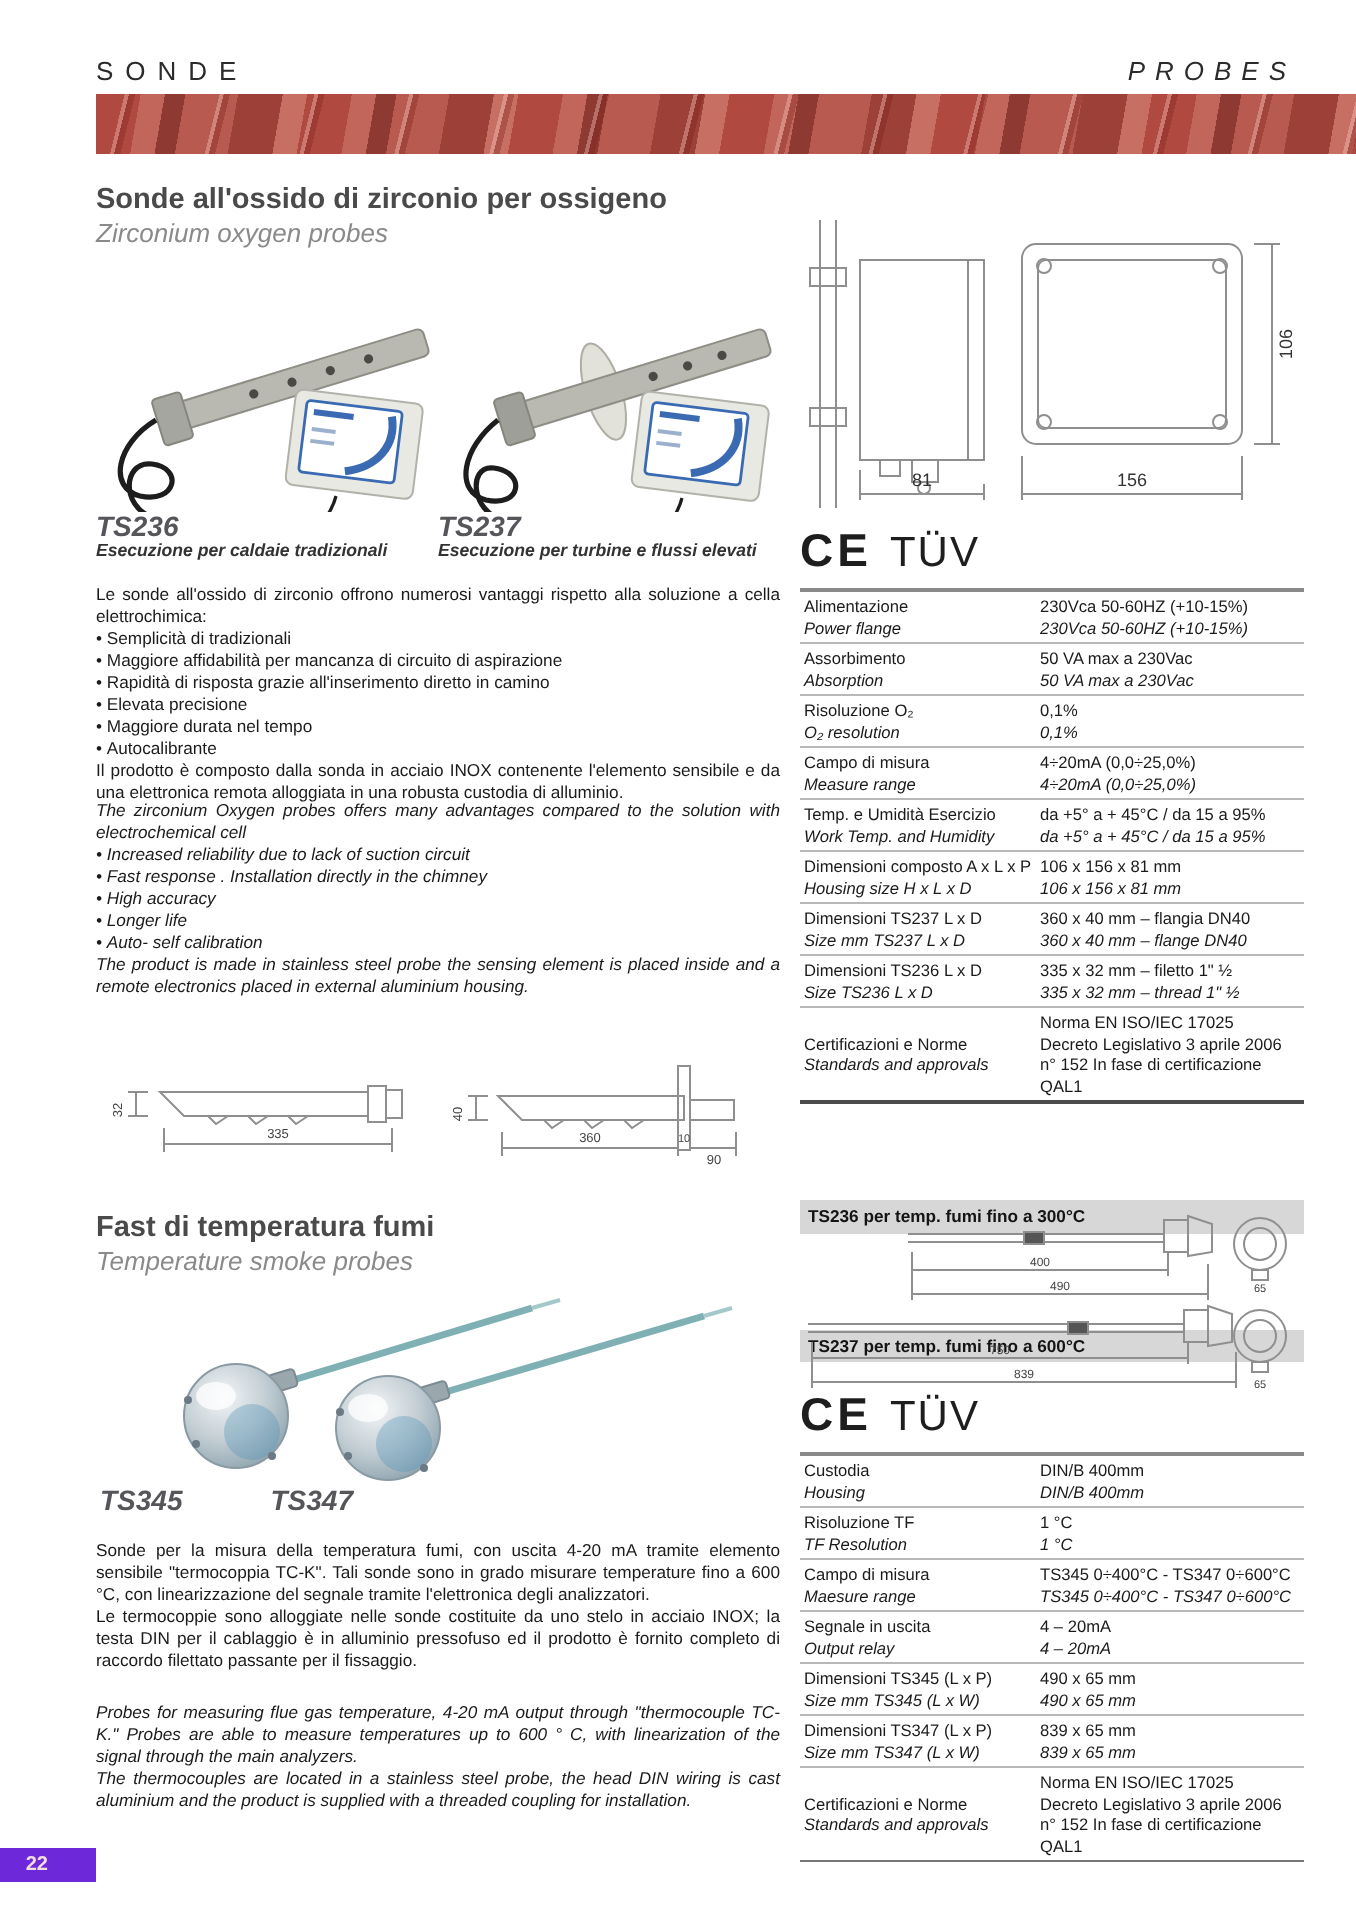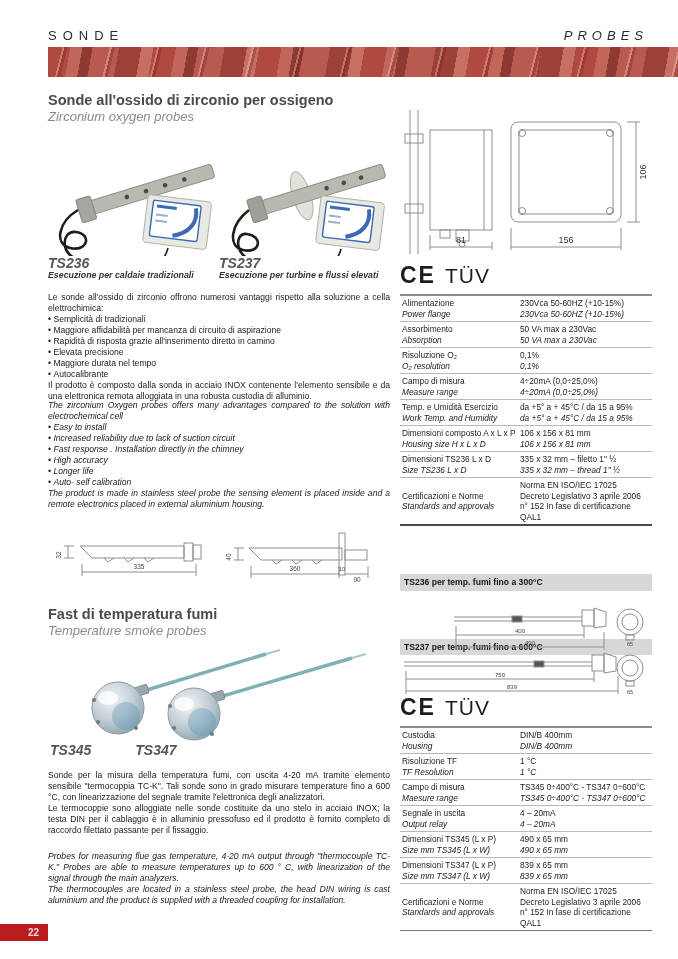--- a/index.html
+++ b/index.html
@@ -53,23 +53,23 @@
   .srow:first-child{border-top:none;}
   .srow .lbl{width:118px;flex:none;}
   .srow .val{flex:1;}
   .it{color:#1b1b1b;}
   .en{color:#1b1b1b;font-style:italic;}
   .notes{border-top:2px solid #4a4a4a;}
   .note{background:#d7d7d7;font-weight:bold;font-size:8.6px;padding:3px 4px;margin-bottom:2px;color:#141414;margin-top:48px;}
 
   
   .pagenum{
-    left:0;top:924px;width:48px;height:17px;background:#b91c1c;color:#f3dcdc;
+    left:0;top:924px;width:48px;height:17px;background:#6d28d9;color:#f3dcdc;
     font-size:10px;font-weight:bold;display:flex;align-items:center;justify-content:flex-end;
-    padding-right:9px;box-sizing:border-box;
+    padding-right:24px;box-sizing:border-box;
   }
   svg text{font-family:"Liberation Sans",sans-serif;}
 </style>
 </head>
 <body>
 
 <div class="abs hdr-it">SONDE</div>
 <div class="abs hdr-en">PROBES</div>
 <div class="abs banner"></div>
 
@@ -140,21 +140,20 @@
   <div class="bullet">Maggiore affidabilità per mancanza di circuito di aspirazione</div>
   <div class="bullet">Rapidità di risposta grazie all'inserimento diretto in camino</div>
   <div class="bullet">Elevata precisione</div>
   <div class="bullet">Maggiore durata nel tempo</div>
   <div class="bullet">Autocalibrante</div>
   <div>Il prodotto è composto dalla sonda in acciaio INOX contenente l'elemento sensibile e da una elettronica remota alloggiata in una robusta custodia di alluminio.</div>
 </div>
 
 <div class="abs copy en" style="left:48px;top:400px;">
   <div>The zirconium Oxygen probes offers many advantages compared to the solution with electrochemical cell</div>
-  <div class="bullet">Easy to install</div>
   <div class="bullet">Increased reliability due to lack of suction circuit</div>
   <div class="bullet">Fast response . Installation directly in the chimney</div>
   <div class="bullet">High accuracy</div>
   <div class="bullet">Longer life</div>
   <div class="bullet">Auto- self calibration</div>
   <div>The product is made in stainless steel probe the sensing element is placed inside and a remote electronics placed in external aluminium housing.</div>
 </div>
 
 <svg class="abs" style="left:44px;top:528px;" width="346" height="74" viewBox="0 0 346 74">
   <g stroke="#8f8f8f" stroke-width="1" fill="none">
@@ -328,20 +327,30 @@
       </div>
   </div>
   <div class="srow">
     <div class="lbl">
         <div class="it">Dimensioni composto A x L x P</div>
         <div class="en">Housing size H x L x D</div>
       </div>
     <div class="val">
         <div class="it">106 x 156 x 81 mm</div>
         <div class="en">106 x 156 x 81 mm</div>
+      </div>
+  </div>
+  <div class="srow">
+    <div class="lbl">
+        <div class="it">Dimensioni TS237 L x D</div>
+        <div class="en">Size mm TS237 L x D</div>
+      </div>
+    <div class="val">
+        <div class="it">360 x 40 mm – flangia DN40</div>
+        <div class="en">360 x 40 mm – flange DN40</div>
       </div>
   </div>
   <div class="srow">
     <div class="lbl">
         <div class="it">Dimensioni TS236 L x D</div>
         <div class="en">Size TS236 L x D</div>
       </div>
     <div class="val">
         <div class="it">335 x 32 mm – filetto 1" ½</div>
         <div class="en">335 x 32 mm – thread 1" ½</div>

